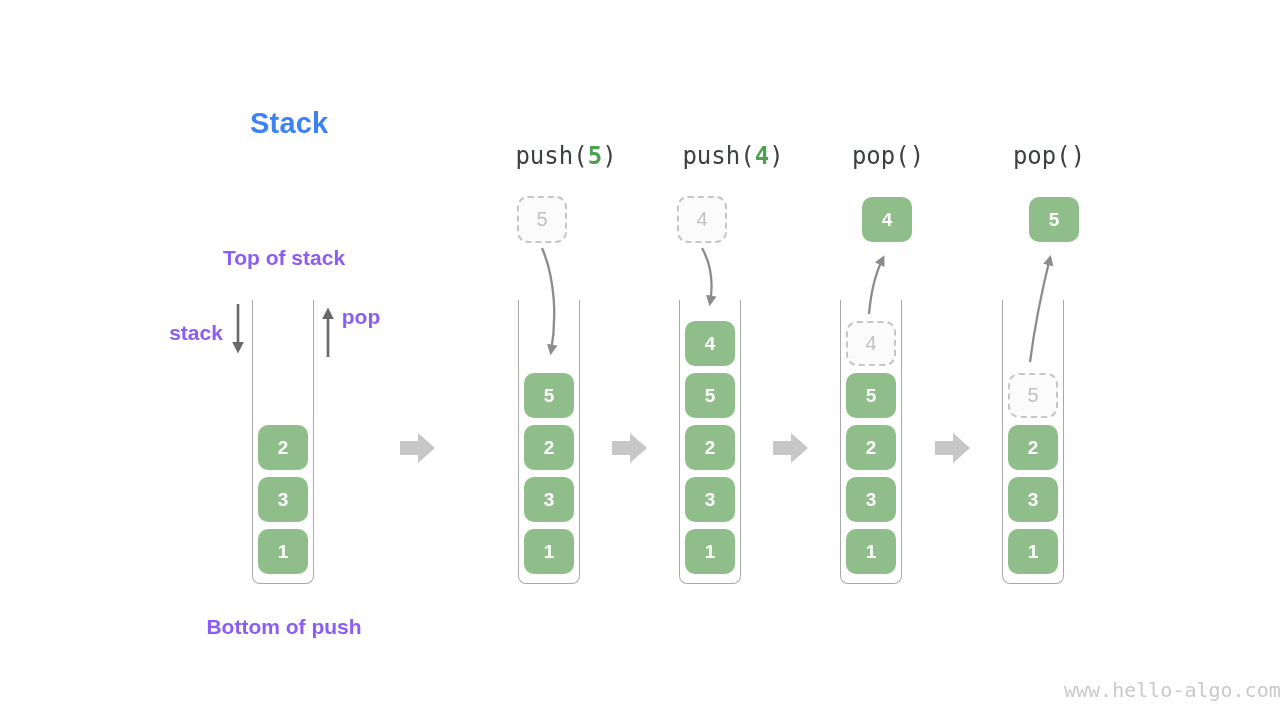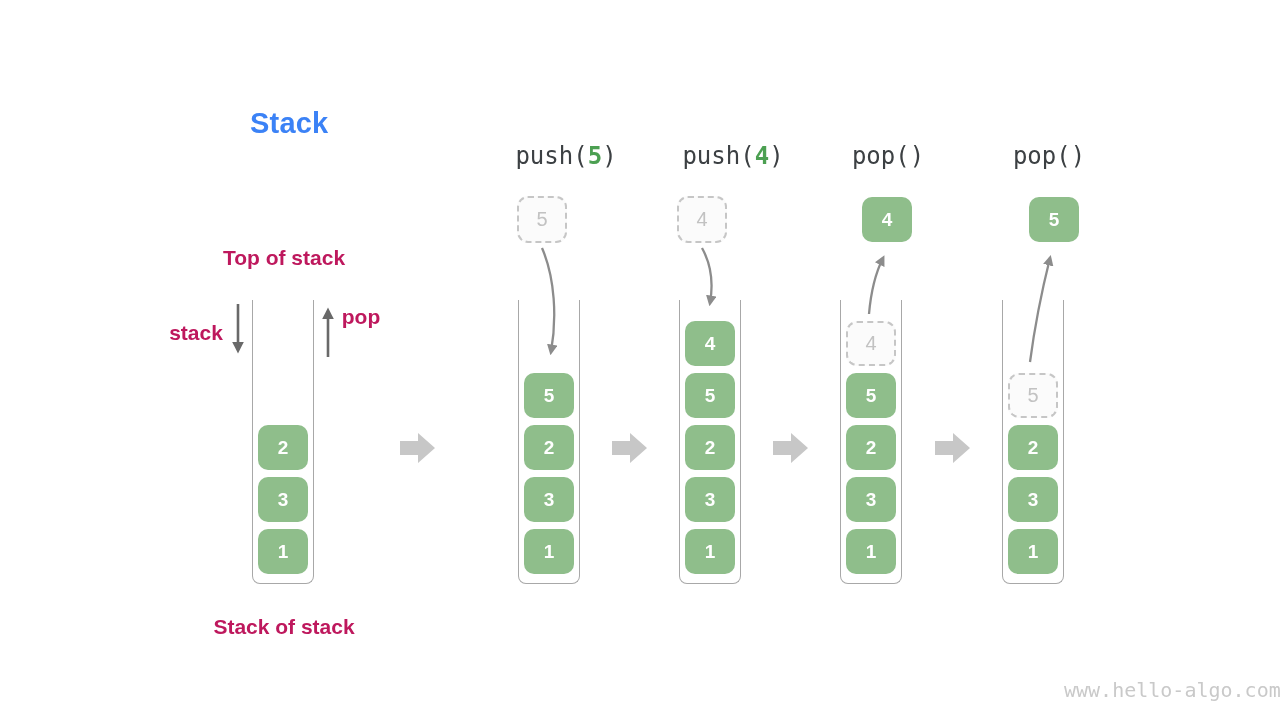--- a/index.html
+++ b/index.html
@@ -6,21 +6,21 @@
   .canvas{
     position:relative;width:1280px;height:720px;background:#ffffff;
     overflow:hidden;font-family:"Liberation Sans",sans-serif;
   }
   .title{
     position:absolute;left:250px;top:107px;
     font-size:29px;font-weight:bold;color:#3b82f6;letter-spacing:.2px;
   }
   .lbl{
     position:absolute;transform:translateX(-50%);
-    font-size:21px;font-weight:bold;color:#be185d;white-space:nowrap;
+    font-size:21px;font-weight:bold;color:#8b5cf6;white-space:nowrap;
   }
   .op{
     position:absolute;top:142px;transform:translateX(-50%);
     font-family:"DejaVu Sans Mono",monospace;font-size:24px;color:#3C4043;
     white-space:nowrap;
   }
   .op .arg{color:#4CA052;font-weight:bold;}
   .well{
     position:absolute;top:300px;width:62px;height:284px;box-sizing:border-box;
     border-left:1.5px solid #A8A8A8;border-right:1.5px solid #A8A8A8;
@@ -45,21 +45,21 @@
     white-space:nowrap;
   }
 </style>
 </head>
 <body>
 
 <div class="canvas">
 
   <div class="title">Stack</div>
   <div class="lbl" style="left:284px;top:246px">Top of stack</div>
-  <div class="lbl" style="left:284px;top:615px">Stack of stack</div>
+  <div class="lbl" style="left:284px;top:615px">Bottom of push</div>
   <div class="lbl" style="left:196px;top:321px">stack</div>
   <div class="lbl" style="left:361px;top:305px">pop</div>
 
   <div class="op" style="left:566px">
     <span>push(</span><span class="arg">5</span><span>)</span>
   </div>
   <div class="op" style="left:733px">
     <span>push(</span><span class="arg">4</span><span>)</span>
   </div>
   <div class="op" style="left:888px">

